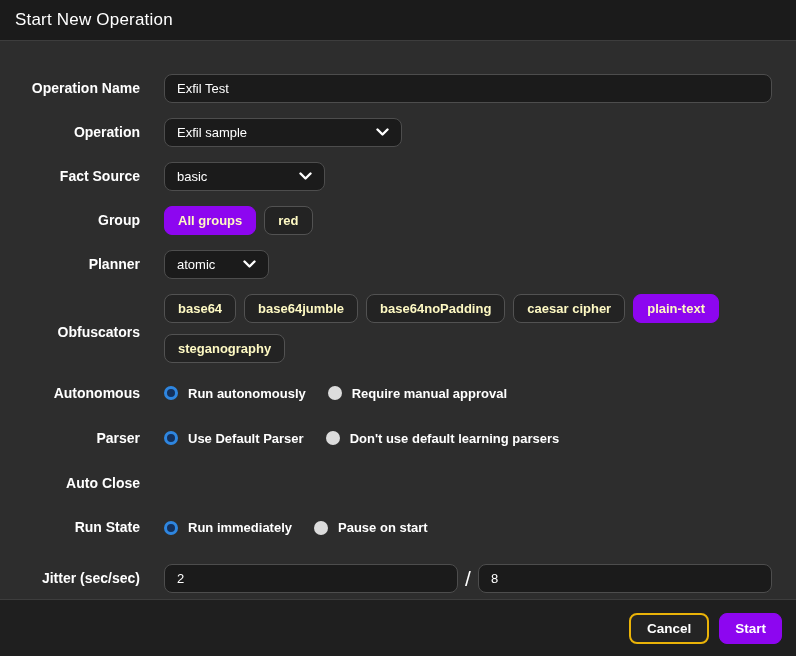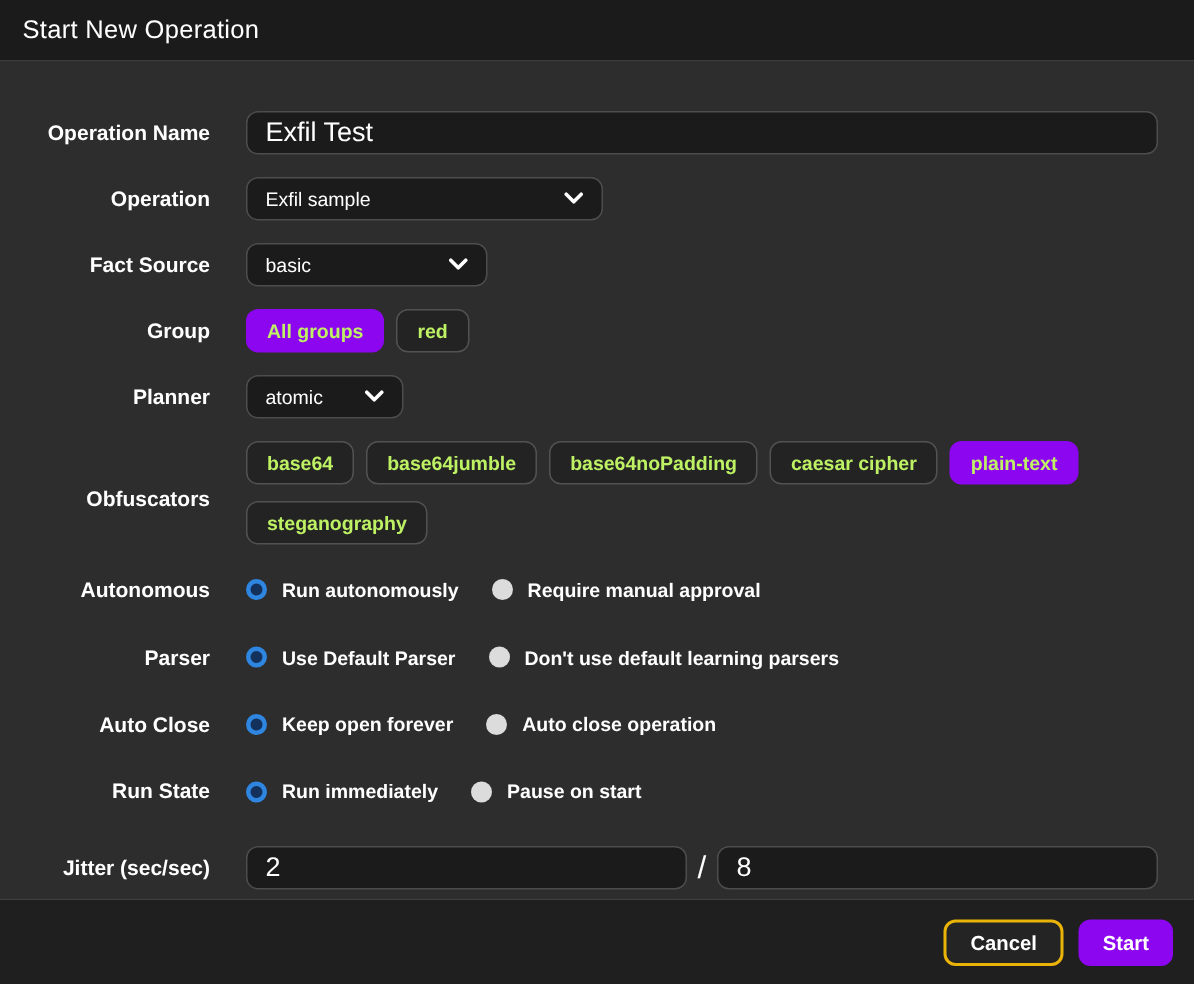--- a/index.html
+++ b/index.html
@@ -21,37 +21,37 @@
   .form-row{display:flex;align-items:center;margin-bottom:15px;}
   .form-row.align-top{align-items:center;}
   .form-row.align-top .row-label{padding-top:7px;}
   .row-label{
     width:140px;min-width:140px;text-align:right;color:#ffffff;
     font-weight:bold;font-size:14px;margin-right:24px;line-height:1.2;
   }
   .control{flex:1;display:flex;align-items:center;min-width:0;}
   .text-input{
     height:29px;background:#1b1b1b;border:1px solid #4d4d4d;border-radius:8px;
-    color:#ffffff;font-size:18px;padding:0 12px;width:100%;box-sizing:border-box;
+    color:#ffffff;font-size:13px;padding:0 12px;width:100%;box-sizing:border-box;
     font-family:inherit;outline:none;
   }
   .select{
     height:29px;background:#1b1b1b;border:1px solid #4d4d4d;border-radius:8px;
     color:#ffffff;font-size:13px;padding:0 12px;display:inline-flex;
     align-items:center;justify-content:space-between;box-sizing:border-box;
     cursor:pointer;
   }
   .select .chev{display:inline-flex;margin-left:14px;}
   .w-adversary{width:238px;}
   .w-factsource{width:161px;}
   .w-planner{width:105px;}
   .pill-group{display:flex;gap:8px;flex-wrap:wrap;row-gap:11px;}
   .pill{
     height:29px;padding:12px 13px;background:#232323;border:1px solid #525252;
-    border-radius:8px;color:#bef264;font-weight:bold;font-size:13px;
+    border-radius:8px;color:#fef9c3;font-weight:bold;font-size:13px;
     display:inline-flex;align-items:center;cursor:pointer;white-space:nowrap;
     font-family:inherit;
   }
   .pill.selected{background:var(--accent);border:1px solid var(--accent);}
   .radio-row{margin-bottom:28px;}
   .radio-option{display:inline-flex;align-items:center;margin-right:22px;cursor:pointer;}
   .radio{width:14px;height:14px;border-radius:50%;box-sizing:border-box;margin-right:10px;flex:none;}
   .radio.on{border:3px solid var(--radio-blue);background:#14315c;}
   .radio.off{background:#dcdcdc;}
   .radio-label{color:#ffffff;font-weight:bold;font-size:13px;white-space:nowrap;}
@@ -175,30 +175,20 @@
         </span>
         <span class="radio-option">
           <span class="radio off"></span>
           <span class="radio-label">Don't use default learning parsers</span>
         </span>
       </div>
     </div>
 
     <div class="form-row radio-row">
       <div class="row-label">Auto Close</div>
-      <div class="control">
-        <span class="radio-option">
-          <span class="radio on"></span>
-          <span class="radio-label">Keep open forever</span>
-        </span>
-        <span class="radio-option">
-          <span class="radio off"></span>
-          <span class="radio-label">Auto close operation</span>
-        </span>
-      </div>
     </div>
 
     <div class="form-row radio-row">
       <div class="row-label">Run State</div>
       <div class="control">
         <span class="radio-option">
           <span class="radio on"></span>
           <span class="radio-label">Run immediately</span>
         </span>
         <span class="radio-option">

